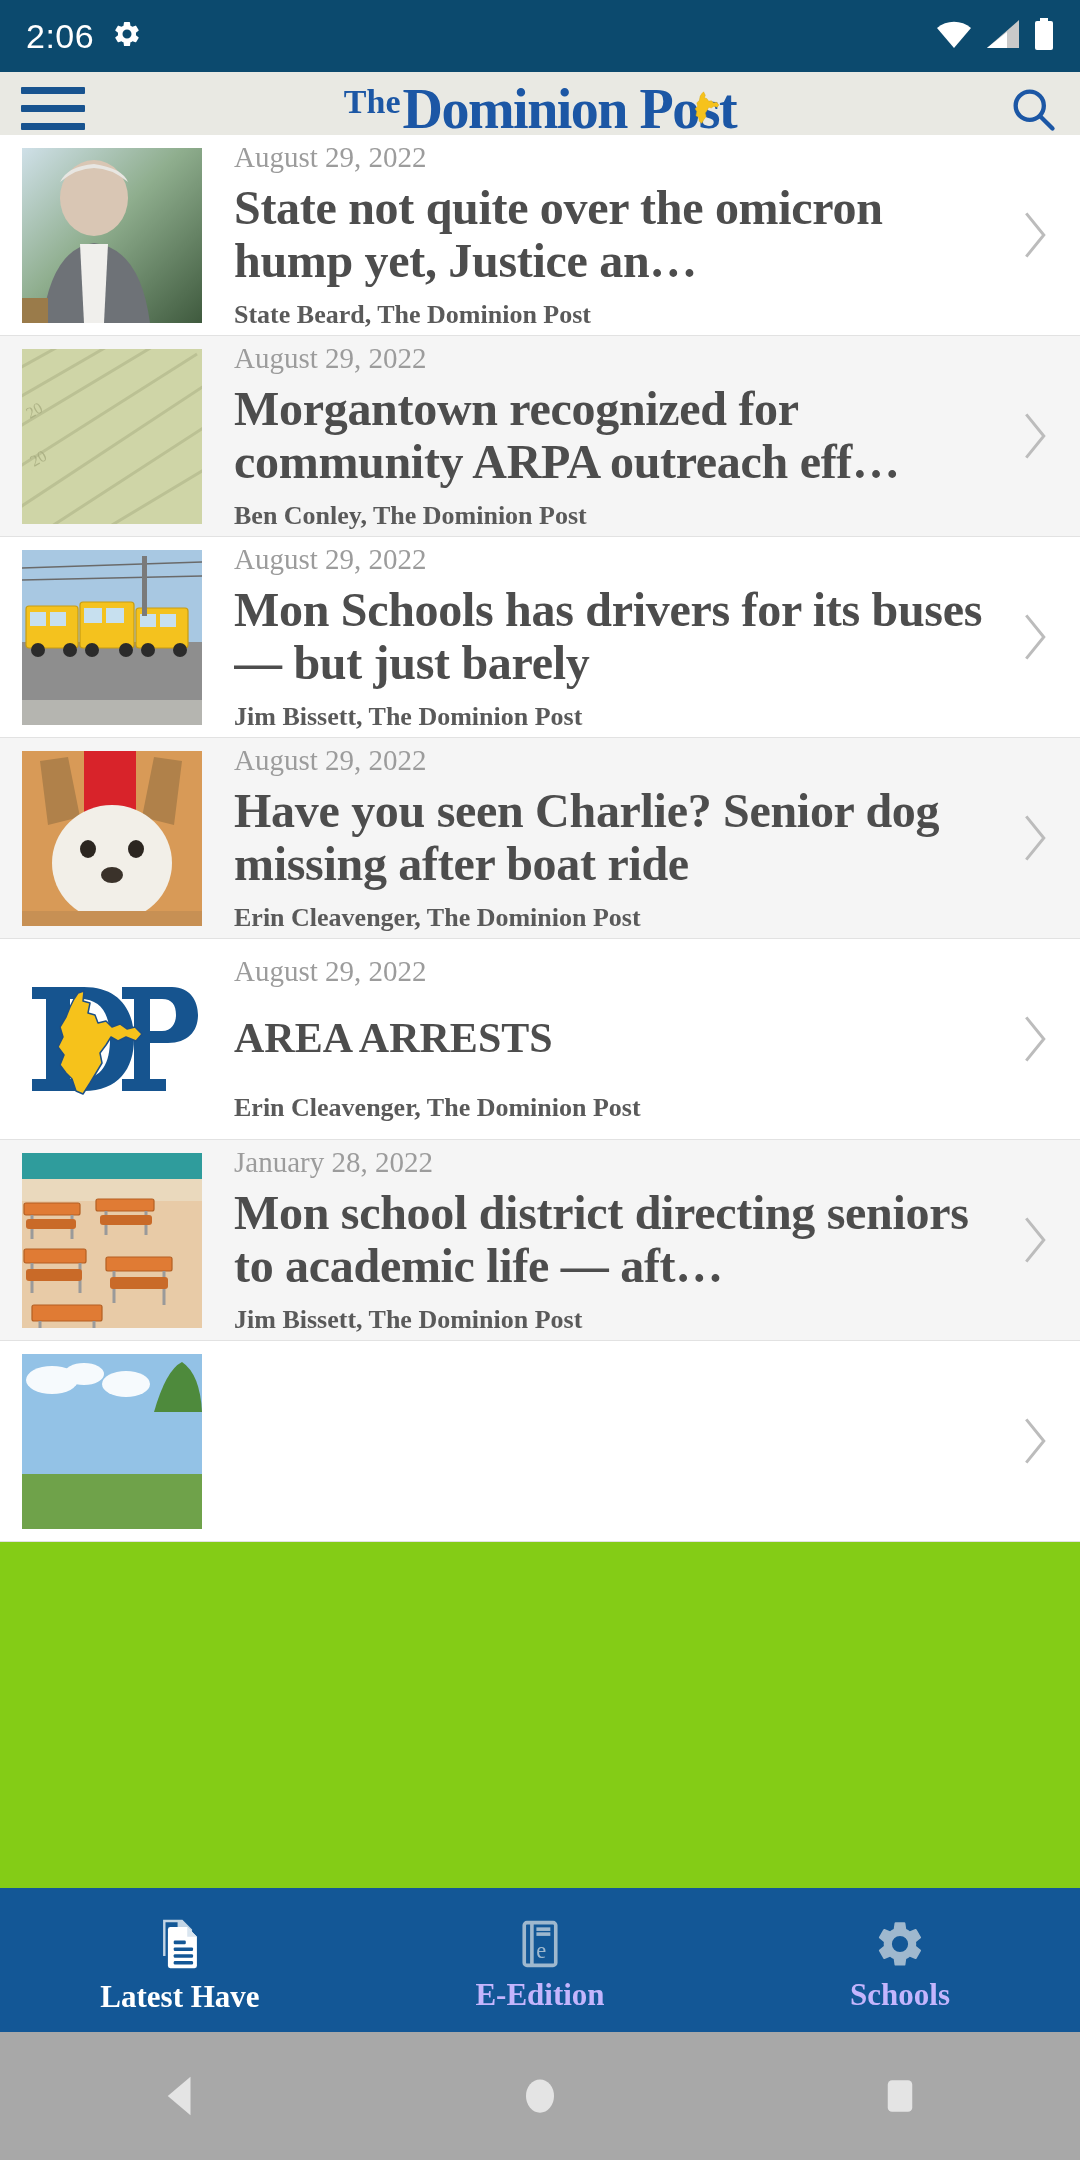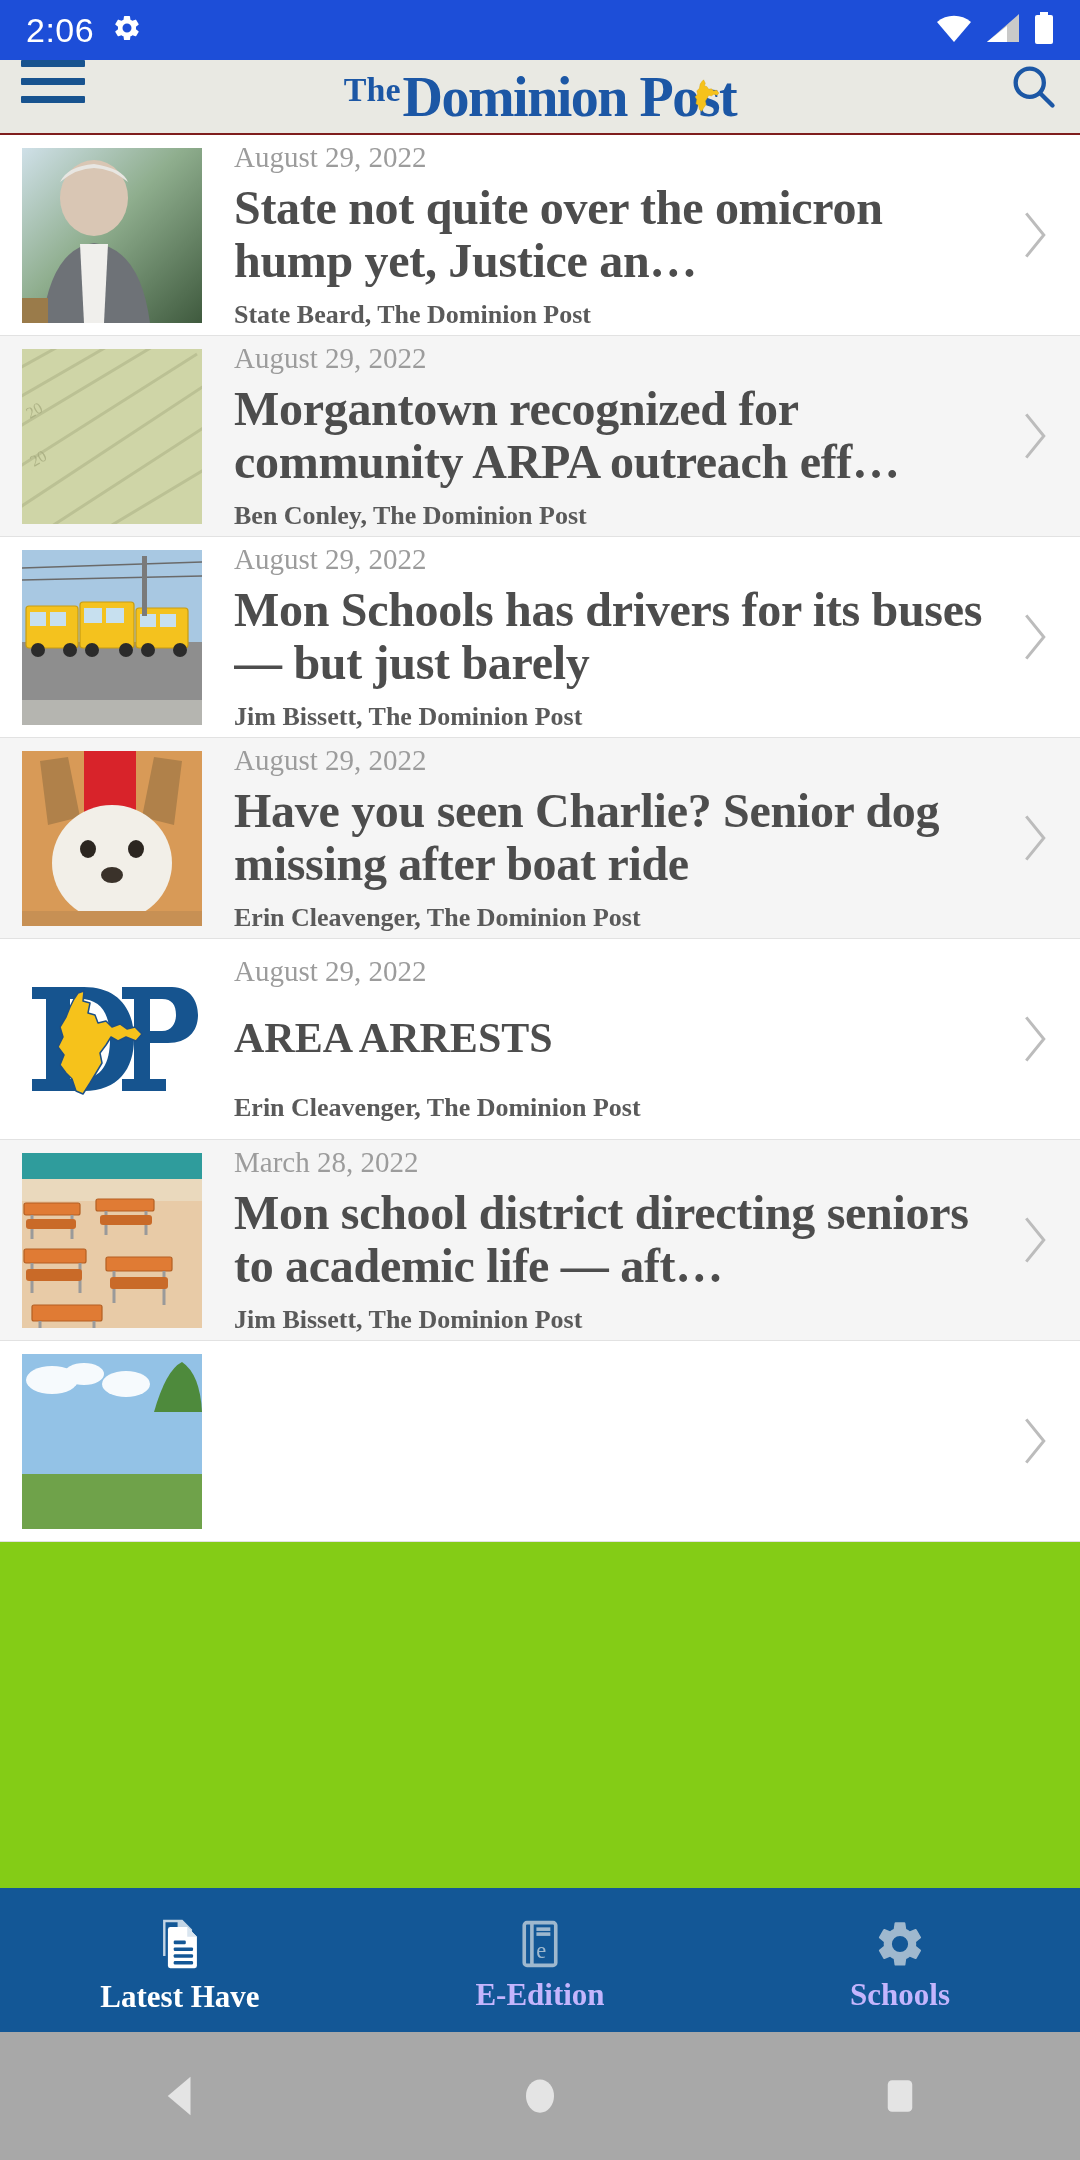--- a/index.html
+++ b/index.html
@@ -6,39 +6,39 @@
   html,body { width:1080px; height:2160px; }
   body {
     font-family:"Liberation Serif", serif;
     background:#ffffff;
     overflow:hidden;
     position:relative;
   }
 
   
   #status-bar{
-    height:60px; width:1080px;
-    background:#1d4ed8;
+    height:72px; width:1080px;
+    background:#0c4a6e;
     display:flex; align-items:center;
     padding:0 26px;
     position:relative;
   }
   #status-time{
     font-family:"Liberation Sans", sans-serif;
     font-size:34px; color:#ffffff; font-weight:400;
     letter-spacing:.5px;
   }
   .status-left{display:flex;align-items:center;gap:18px;}
   .status-right{margin-left:auto;display:flex;align-items:center;gap:14px;}
 
   
   #app-header{
     height:75px; width:1080px;
     background:#e9e9e3;
-    display:flex; align-items:flex-start;
+    display:flex; align-items:center;
     padding:0 21px;
     border-bottom:2px solid #7f1d1d;
     position:relative;
   }
   #hamburger{width:64px;display:flex;flex-direction:column;gap:11px;cursor:pointer;}
   #hamburger i{display:block;height:7px;background:#18538f;border-radius:1px;}
   #masthead{
     flex:1; display:flex; align-items:center; justify-content:center;
     position:relative; height:100%;
   }
@@ -376,21 +376,21 @@
         </g>
         <g fill="#c96a28">
           <rect x="4" y="66" width="50" height="10" rx="3"></rect>
           <rect x="78" y="62" width="52" height="10" rx="3"></rect>
           <rect x="4" y="116" width="56" height="12" rx="3"></rect>
           <rect x="88" y="124" width="58" height="12" rx="3"></rect>
         </g>
       </svg>
     </div>
     <div class="row-body">
-      <div class="row-date">March 28, 2022</div>
+      <div class="row-date">January 28, 2022</div>
       <div class="row-title">Mon school district directing seniors to academic life — aft…</div>
       <div class="row-byline">Jim Bissett, The Dominion Post</div>
     </div>
     <div class="chevron">
       <svg width="34" height="54" viewBox="0 0 24 40" fill="none" stroke="#bcbcbc" stroke-width="2.2">
           <polyline points="7,4 20,20 7,36"></polyline>
         </svg>
     </div>
   </div>
 

